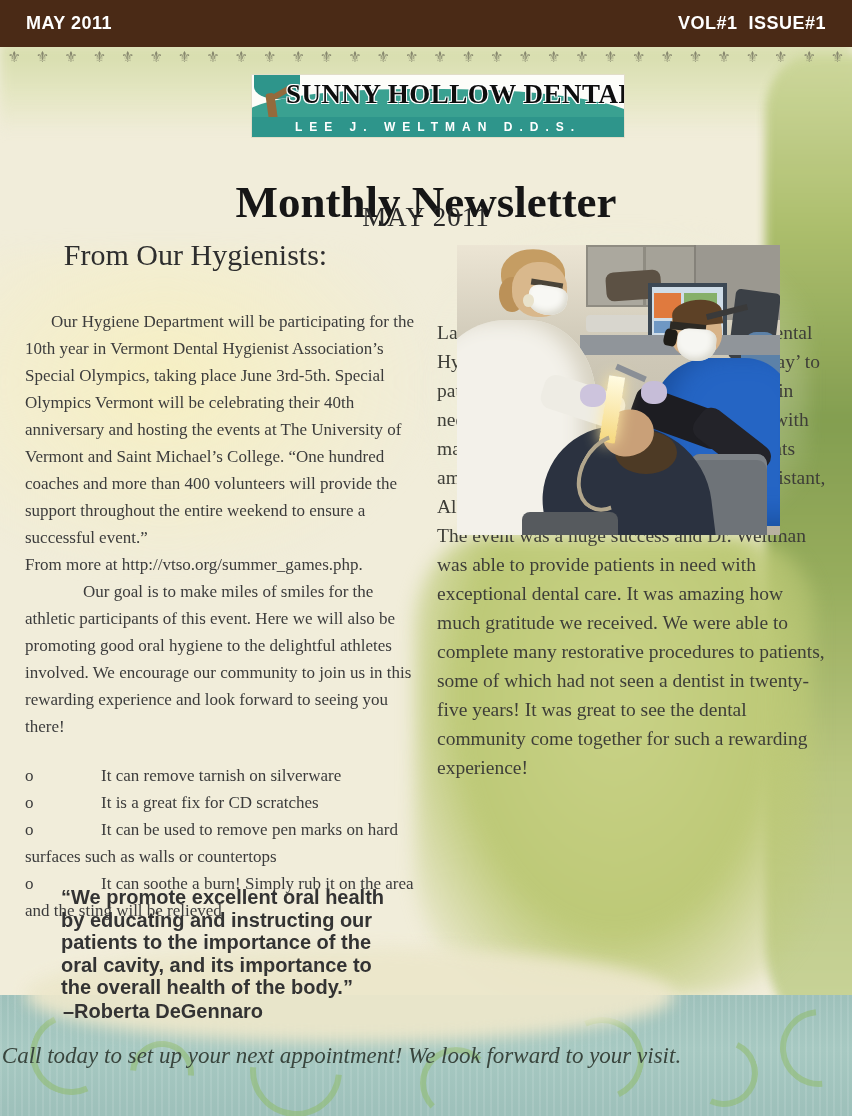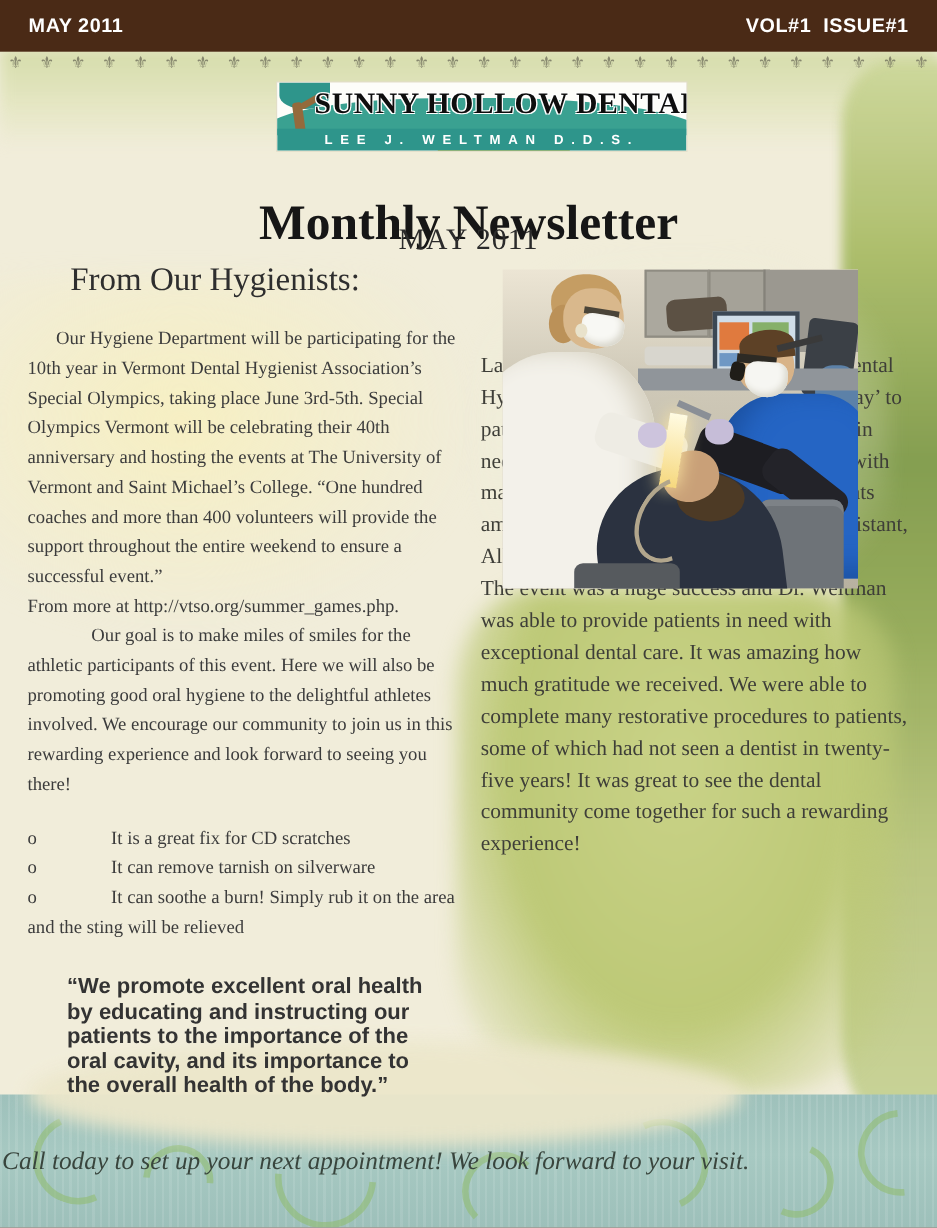--- a/index.html
+++ b/index.html
@@ -49,21 +49,21 @@
     text-shadow:1px 1px 0 #fff,-1px -1px 0 #fff,1px -1px 0 #fff,-1px 1px 0 #fff;
   }
   .logo-tree-trunk{position:absolute;left:16px;top:18px;width:9px;height:40px;background:#946a3c;border-radius:3px;transform:rotate(-8deg);}
   .logo-tree-branch{position:absolute;left:20px;top:14px;width:22px;height:6px;background:#946a3c;border-radius:3px;transform:rotate(-30deg);}
   .logo-tree-leaf{position:absolute;left:2px;top:0px;width:46px;height:24px;background:#2e958b;border-radius:0 0 50% 50%;}
   
   .mast-title{position:absolute;left:0;top:146px;width:852px;text-align:center;font-weight:bold;font-size:45px;color:#161616;z-index:4;}
   .mast-sub{position:absolute;left:0;top:202px;width:852px;text-align:center;font-size:27px;color:#2b2b2b;letter-spacing:1px;z-index:4;}
   
   .leftcol{position:absolute;left:25px;top:238px;width:396px;z-index:4;}
-  .leftcol h2{margin:0 55px 22px 0;text-align:center;font-weight:400;font-size:30px;color:#2e2e2e;}
+  .leftcol h2{margin:0 55px 36px 0;text-align:center;font-weight:400;font-size:30px;color:#2e2e2e;}
   .body-text p{margin:0;font-size:17px;line-height:27px;color:#3c3c3c;}
   .indent1{text-indent:26px;}
   .indent2{text-indent:58px;}
   .bullets{margin-top:22px;}
   .bullet{margin:0;font-size:19px;line-height:21.5px;color:#3c3c3c;}
   .bullet .marker{display:inline-block;width:76px;}
   .quote{
     position:absolute;left:36px;top:648px;width:342px;
     font-family:"Liberation Sans", sans-serif;font-weight:bold;
     font-size:20px;line-height:22.5px;color:#333333;margin:0;
@@ -202,26 +202,28 @@
   <h1 class="mast-title">Monthly Newsletter</h1>
   <div class="mast-sub">MAY 2011</div>
 
   <section class="leftcol">
     <h2>From Our Hygienists:</h2>
     <div class="body-text">
       <p class="indent1">Our Hygiene Department will be participating for the 10th year in Vermont Dental Hygienist Association’s Special Olympics, taking place June 3rd-5th. Special Olympics Vermont will be celebrating their 40th anniversary and hosting the events at The University of Vermont and Saint Michael’s College. “One hundred coaches and more than 400 volunteers will provide the support throughout the entire weekend to ensure a successful event.”</p>
       <p>From more at http://vtso.org/summer_games.php.</p>
       <p class="indent2">Our goal is to make miles of smiles for the athletic participants of this event. Here we will also be promoting good oral hygiene to the delightful athletes involved. We encourage our community to join us in this rewarding experience and look forward to seeing you there!</p>
       <div class="bullets">
+        <p class="bullet"><span class="marker">o</span><span>It can remove tarnish on silverware</span></p>
         <p class="bullet"><span class="marker">o</span><span>It is a great fix for CD scratches</span></p>
-        <p class="bullet"><span class="marker">o</span><span>It can remove tarnish on silverware</span></p>
+        <p class="bullet"><span class="marker">o</span><span>It can be used to remove pen marks on hard surfaces such as walls or countertops</span></p>
         <p class="bullet"><span class="marker">o</span><span>It can soothe a burn! Simply rub it on the area and the sting will be relieved</span></p>
       </div>
     </div>
     <blockquote class="quote">“We promote excellent oral health by educating and instructing our patients to the importance of the oral cavity, and its importance to the overall health of the body.”</blockquote>
+    <div class="quote-attr">–Roberta DeGennaro</div>
   </section>
 
   <section class="rightcol">
     <div class="photo">
       <div class="ph ph-cab1"></div>
       <div class="ph ph-cab2"></div>
       <div class="ph ph-cab3"></div>
       <div class="ph ph-tray"></div>
       <div class="ph ph-shelfitems"></div>
       <div class="ph ph-monitor">

